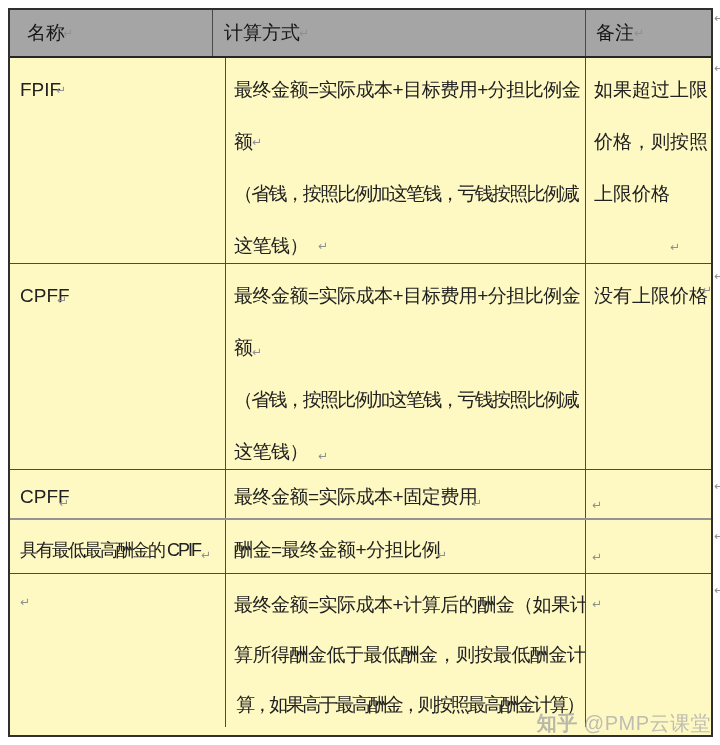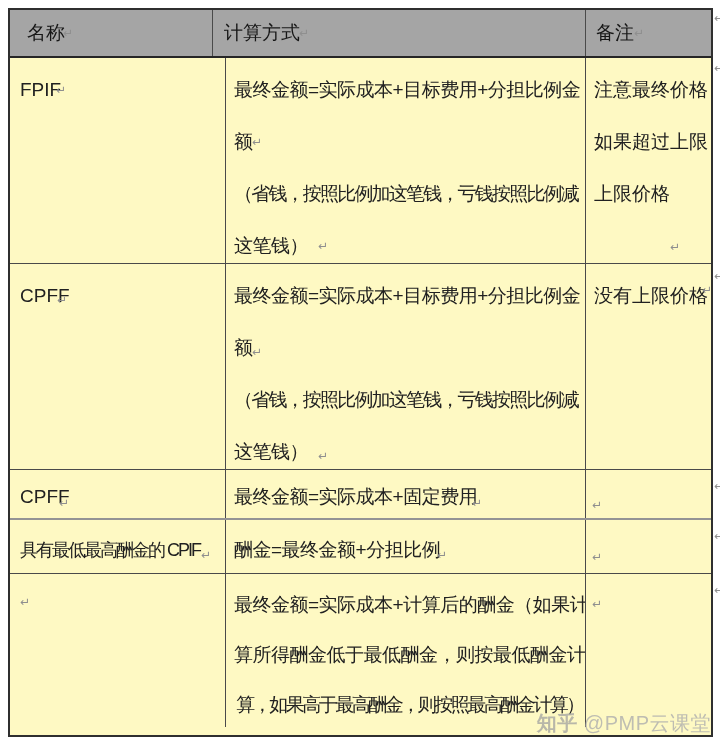--- a/index.html
+++ b/index.html
@@ -97,22 +97,22 @@
       <div class="cell c1 pad">
         <div class="line">FPIF</div>
       </div>
       <div class="cell c2 pad">
           <div class="line">最终金额=实际成本+目标费用+分担比例金</div>
           <div class="line">额</div>
           <div class="line">（省钱，按照比例加这笔钱，亏钱按照比例减</div>
           <div class="line">这笔钱）</div>
         </div>
       <div class="cell c3 pad">
-          <div class="line">注意最终价格</div>
           <div class="line">如果超过上限</div>
+          <div class="line">价格，则按照</div>
           <div class="line">上限价格</div>
         </div>
     </div>
 
     <div class="row row-2">
       <div class="cell c1 pad">
         <div class="line">CPFF</div>
       </div>
       <div class="cell c2 pad">
           <div class="line">最终金额=实际成本+目标费用+分担比例金</div>

